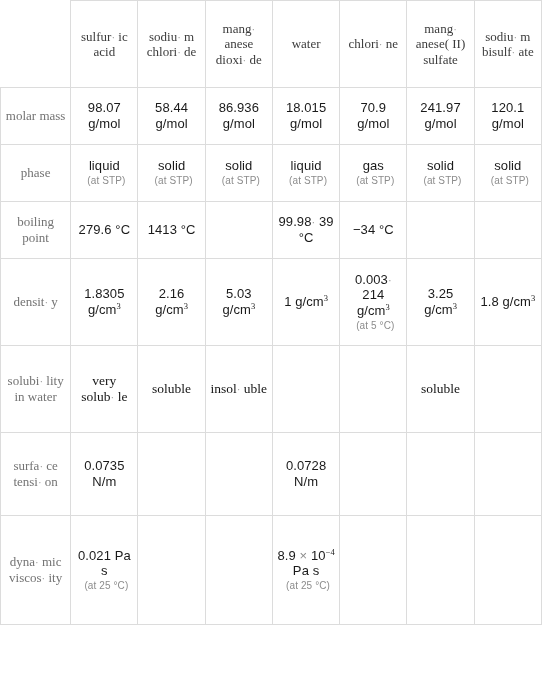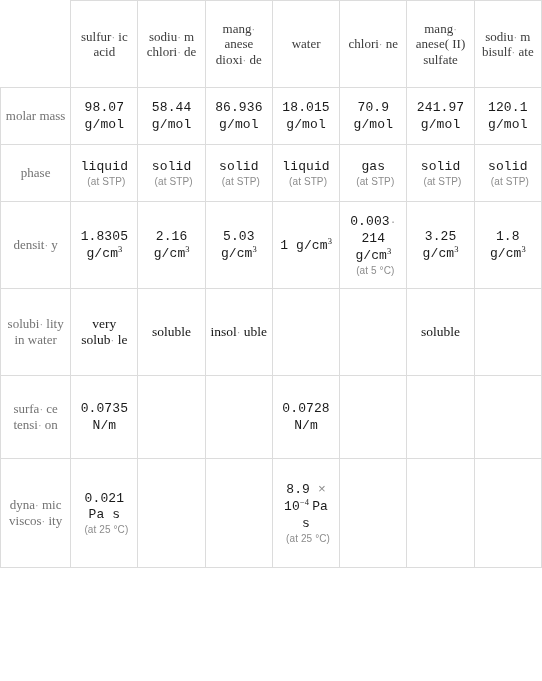--- a/index.html
+++ b/index.html
@@ -62,21 +62,21 @@
     color: #1a1a1a;
     line-height: 1.22;
     text-align: left;
     padding-left: 6px;
     padding-right: 3px;
   }
   td.datacell.empty { padding: 0; }
 
   
   .num {
-    font-family: Liberation Mono, monospace;
+    font-family: Liberation Sans, sans-serif;
     font-size: 13px;
     color: #1a1a1a;
     letter-spacing: 0.1px;
   }
   .word {
     font-family: "Liberation Serif", "DejaVu Serif", serif;
     font-size: 13.5px;
     color: #141414;
   }
   .note {
@@ -155,20 +155,30 @@
       <tr class="r-phase">
         <td class="rowlabel">phase</td>
         <td class="datacell"><span class="num">liquid</span><span class="note">(at STP)</span></td>
         <td class="datacell"><span class="num">solid</span><span class="note">(at STP)</span></td>
         <td class="datacell"><span class="num">solid</span><span class="note">(at STP)</span></td>
         <td class="datacell"><span class="num">liquid</span><span class="note">(at STP)</span></td>
         <td class="datacell"><span class="num">gas</span><span class="note">(at STP)</span></td>
         <td class="datacell"><span class="num">solid</span><span class="note">(at STP)</span></td>
         <td class="datacell"><span class="num">solid</span><span class="note">(at STP)</span></td>
       </tr>
+      <tr class="r-boil">
+        <td class="rowlabel">boiling point</td>
+        <td class="datacell"><span class="num">279.6 °C</span></td>
+        <td class="datacell"><span class="num">1413 °C</span></td>
+        <td class="datacell empty"></td>
+        <td class="datacell"><span class="num">99.98<span class="shy">·</span> 39 °C</span></td>
+        <td class="datacell"><span class="num">−34 °C</span></td>
+        <td class="datacell empty"></td>
+        <td class="datacell empty"></td>
+      </tr>
       <tr class="r-density">
         <td class="rowlabel">densit<span class="shy">·</span> y</td>
         <td class="datacell"><span class="num">1.8305 g/cm</span><sup>3</sup></td>
         <td class="datacell"><span class="num">2.16 g/cm</span><sup>3</sup></td>
         <td class="datacell"><span class="num">5.03 g/cm</span><sup>3</sup></td>
         <td class="datacell"><span class="num">1 g/cm</span><sup>3</sup></td>
         <td class="datacell"><span class="num">0.003<span class="shy">·</span> 214 g/cm</span><sup>3</sup><span class="note">(at 5 °C)</span></td>
         <td class="datacell"><span class="num">3.25 g/cm</span><sup>3</sup></td>
         <td class="datacell"><span class="num">1.8 g/cm</span><sup>3</sup></td>
       </tr>

